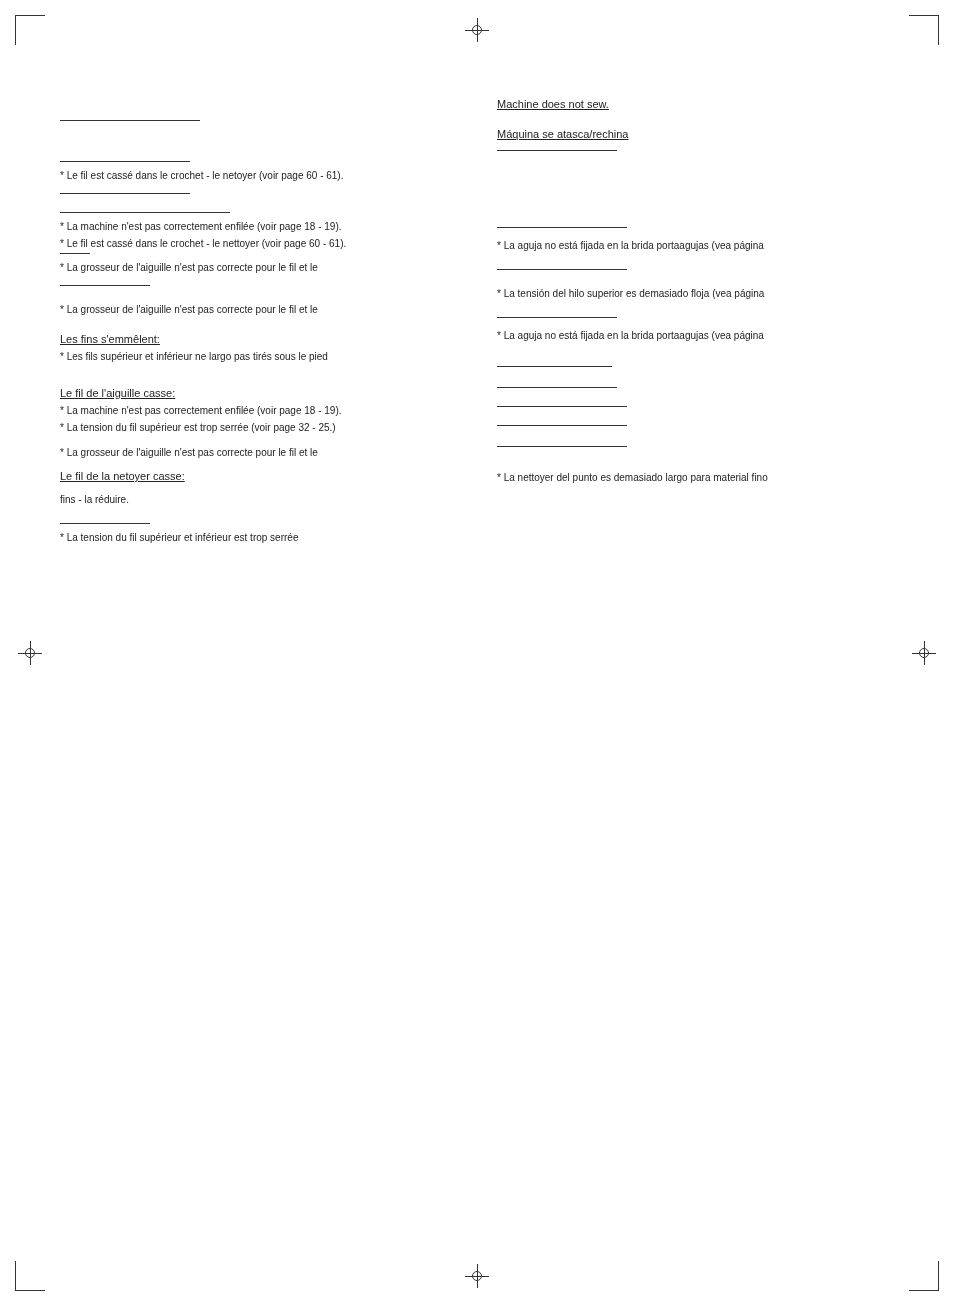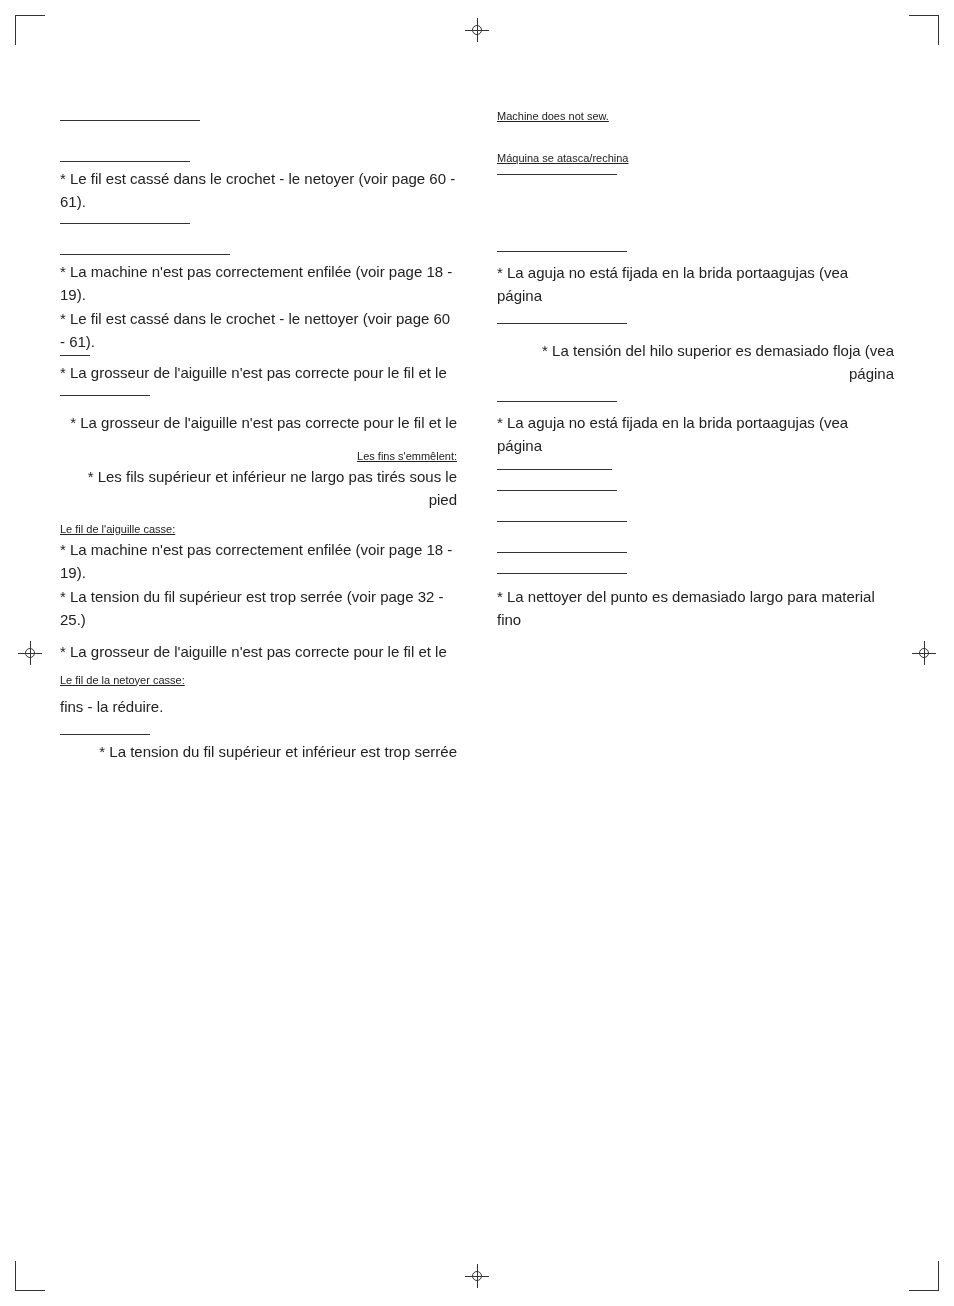--- a/index.html
+++ b/index.html
@@ -109,31 +109,31 @@
       height: 1px;
       border-bottom: 1px solid #333;
       margin: 6px 0;
     }
 
     .section {
       margin-bottom: 10px;
     }
 
     p {
-      font-size: 15px;
+      font-size: 10px;
       line-height: 1.5;
       margin-bottom: 2px;
     }
 
     .mt4 { margin-top: 4px; }
     .mt8 { margin-top: 8px; }
-    .mt12 { margin-top: 12px; }
-    .mt16 { margin-top: 16px; text-align: right; }
+    .mt12 { margin-top: 23px; }
+    .mt16 { margin-top: 16px; }
     .mt20 { margin-top: 20px; }
-    .mt30 { margin-top: 30px; }
+    .mt30 { margin-top: 18px; }
     .mt40 { margin-top: 40px; }
   </style>
 </head>
 <body>
 
 <div class="page">
 
   <div class="corner corner-tl"></div>
   <div class="corner corner-tr"></div>
   <div class="corner corner-bl"></div>

